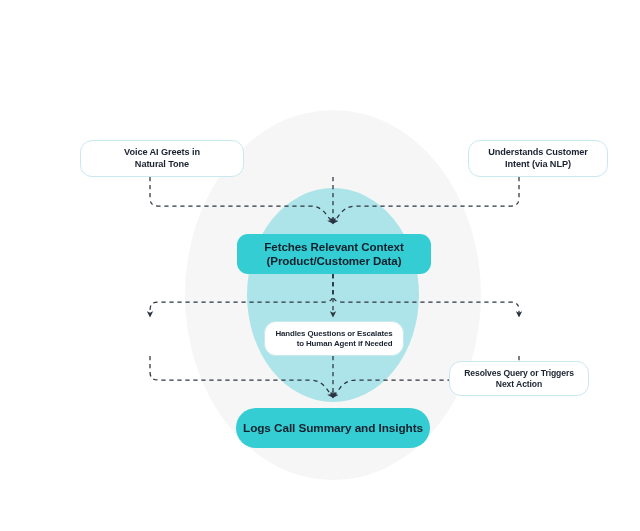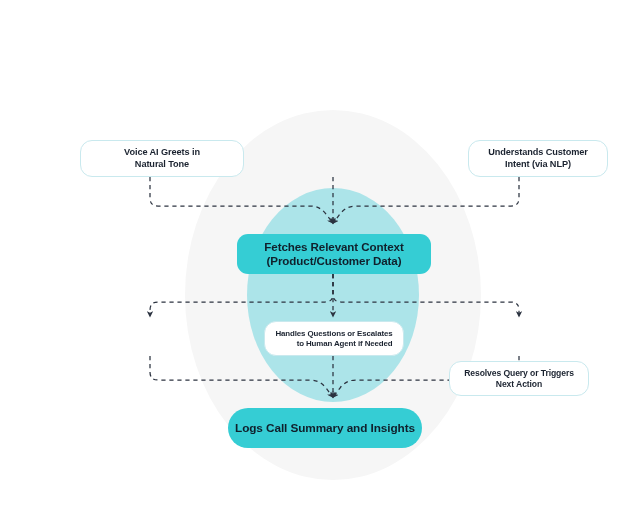--- a/index.html
+++ b/index.html
@@ -67,21 +67,21 @@
 
   
   #node-center { left: 237px; top: 234px; width: 194px; height: 40px; font-size: 11.6px; border-radius: 11px; }
 
   
   #node-mid-left   { left: 80px;  top: 321px; width: 140px; height: 35px; font-size: 8.6px; }
   #node-mid-center { left: 264px; top: 321px; width: 140px; height: 35px; font-size: 7.9px; text-align: right; }
   #node-mid-right  { left: 449px; top: 321px; width: 140px; height: 35px; font-size: 8.6px; margin-top: 40px; }
 
   
-  #node-bottom { left: 228px; top: 408px; width: 194px; height: 40px; font-size: 11.8px; border-radius: 20px; }
+  #node-bottom { left: 236px; top: 408px; width: 194px; height: 40px; font-size: 11.8px; border-radius: 20px; }
 </style>
 </head>
 <body>
 
 <div id="stage">
 
   <svg id="bg-layer" viewBox="0 0 640 531" aria-hidden="true">
     <ellipse cx="333" cy="295" rx="148" ry="185" fill="#f6f6f6"></ellipse>
     <ellipse cx="333" cy="295" rx="86" ry="107" fill="#ace4e9"></ellipse>
   </svg>

